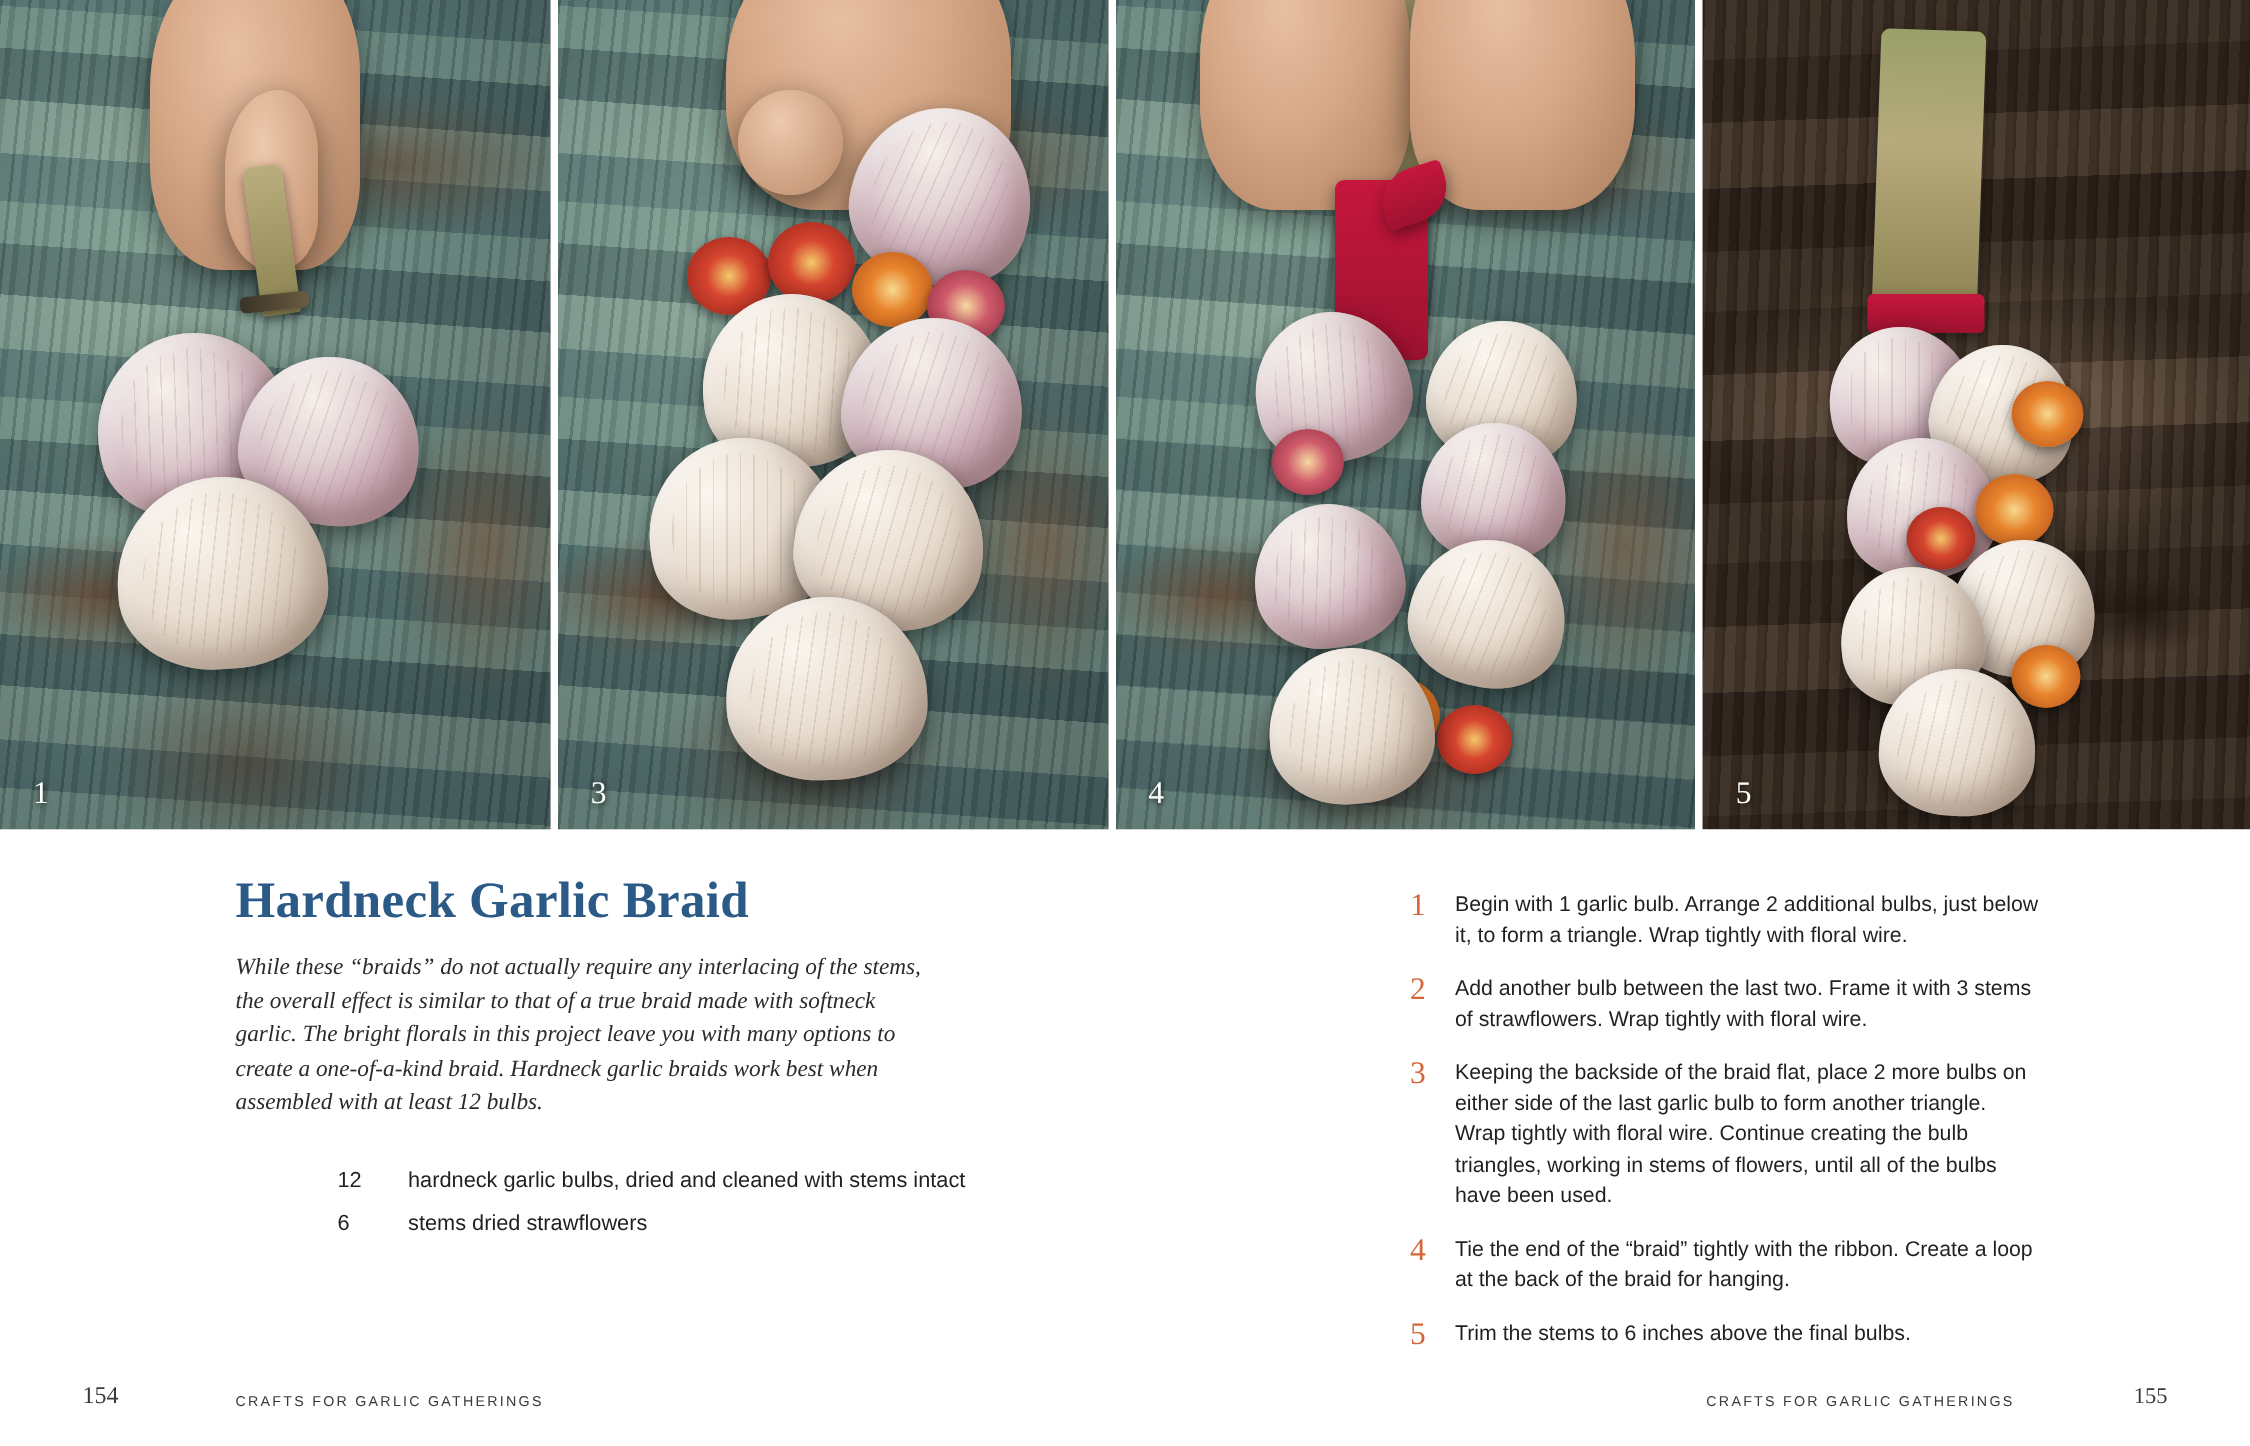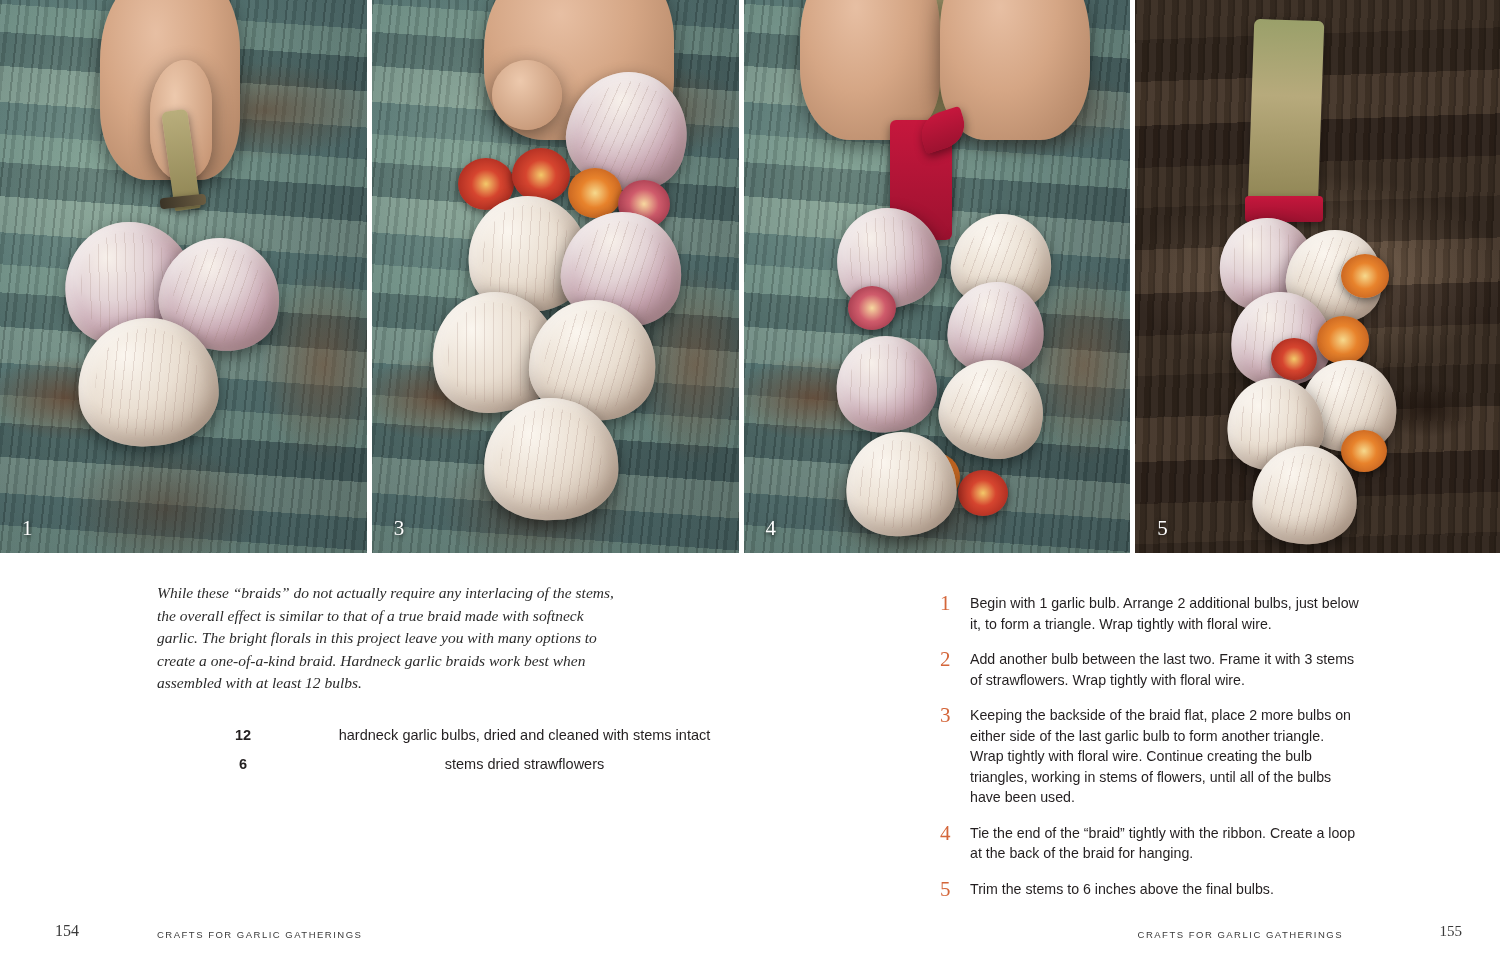--- a/index.html
+++ b/index.html
@@ -203,26 +203,25 @@
     margin-left: 68px;
     font-size: 14.5px;
     line-height: 29px;
     color: #231f20;
   }
   .ing-row {
     display: flex;
   }
   .ing-qty {
     width: 36px;
-    text-align: center;
+    text-align: left;
     padding-right: 11px;
     flex: none;
-    font-weight: bold;
-  }
-  .ing-text { flex: 1; text-align: center; }
+  }
+  .ing-text { flex: 1; }
 
   .right-col {
     position: absolute;
     left: 940px;
     top: 40px;
     width: 420px;
   }
   .step {
     display: flex;
     margin-bottom: 15px;
@@ -244,21 +243,21 @@
 
   .folio {
     position: absolute;
     bottom: 24px;
     font-size: 13px;
     color: #3a3a3a;
   }
   .folio-left-num { left: 55px; font-family: "Liberation Serif", serif; font-size: 16px; }
   .folio-left-run { left: 157px; font-size: 9.5px; letter-spacing: 1.5px; }
   .folio-right-run { right: 157px; font-size: 9.5px; letter-spacing: 1.5px; }
-  .folio-right-num { right: 38px; font-family: "Liberation Serif", serif; font-size: 15px; }
+  .folio-right-num { right: 55px; font-family: "Liberation Serif", serif; font-size: 15px; }
 </style>
 </head>
 <body>
 
 <div class="spread">
 
   <div class="photo-strip">
 
     <div class="photo photo-1">
       <div class="wood wood-teal"></div>
@@ -325,20 +324,21 @@
       <div class="flower orange" style="left:206px; top:430px; width:46px; height:42px;"></div>
       <div class="bulb" style="left:118px; top:446px; width:104px; height:98px; transform:rotate(3deg);"></div>
       <div class="photo-number">5</div>
     </div>
 
   </div>
 
   <div class="page-body">
 
     <div class="left-col">
+      <h1 class="title">Hardneck Garlic Braid</h1>
       <p class="intro">While these “braids” do not actually require any interlacing of the stems, the overall effect is similar to that of a true braid made with softneck garlic. The bright florals in this project leave you with many options to create a one-of-a-kind braid. Hardneck garlic braids work best when assembled with at least 12 bulbs.</p>
 
       <div class="ingredients">
         <div class="ing-row">
           <span class="ing-qty">12</span>
           <span class="ing-text">hardneck garlic bulbs, dried and cleaned with stems intact</span>
         </div>
         <div class="ing-row">
           <span class="ing-qty">6</span>
           <span class="ing-text">stems dried strawflowers</span>

